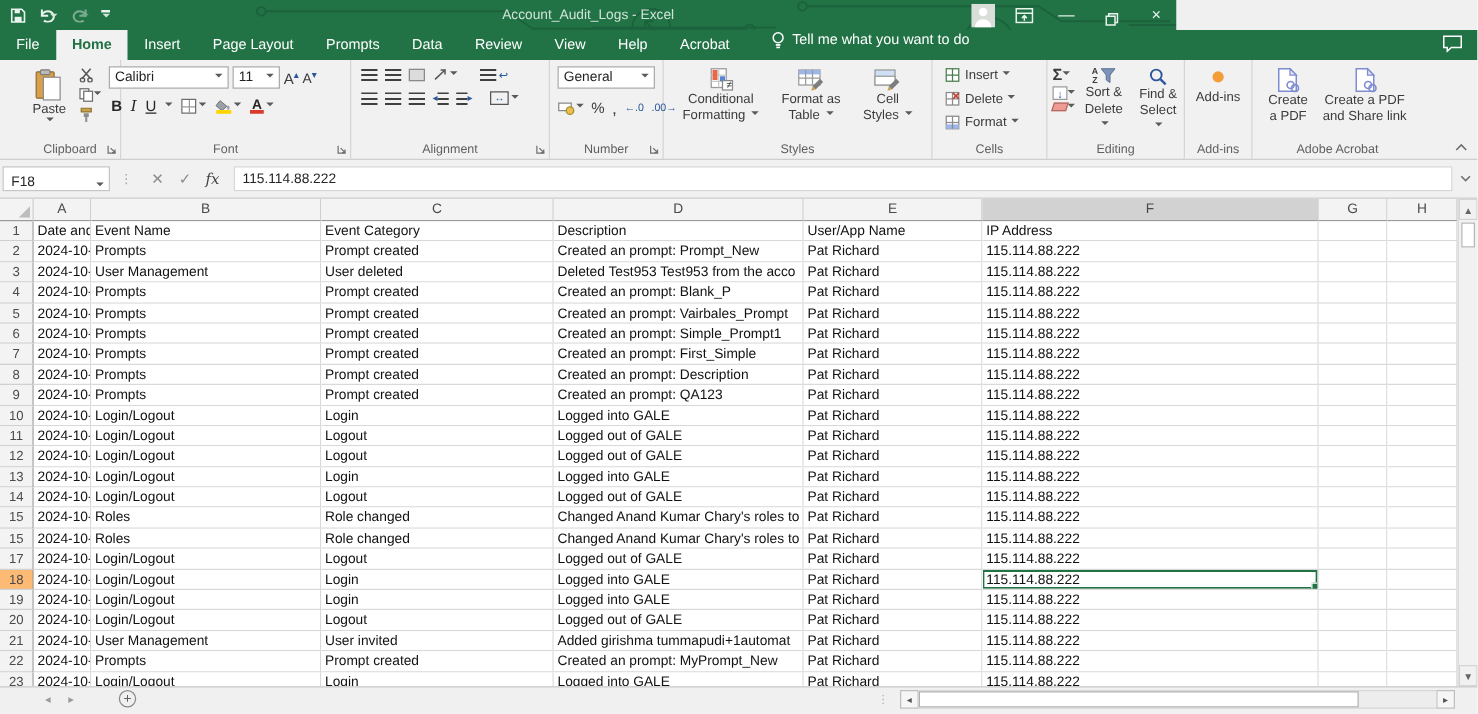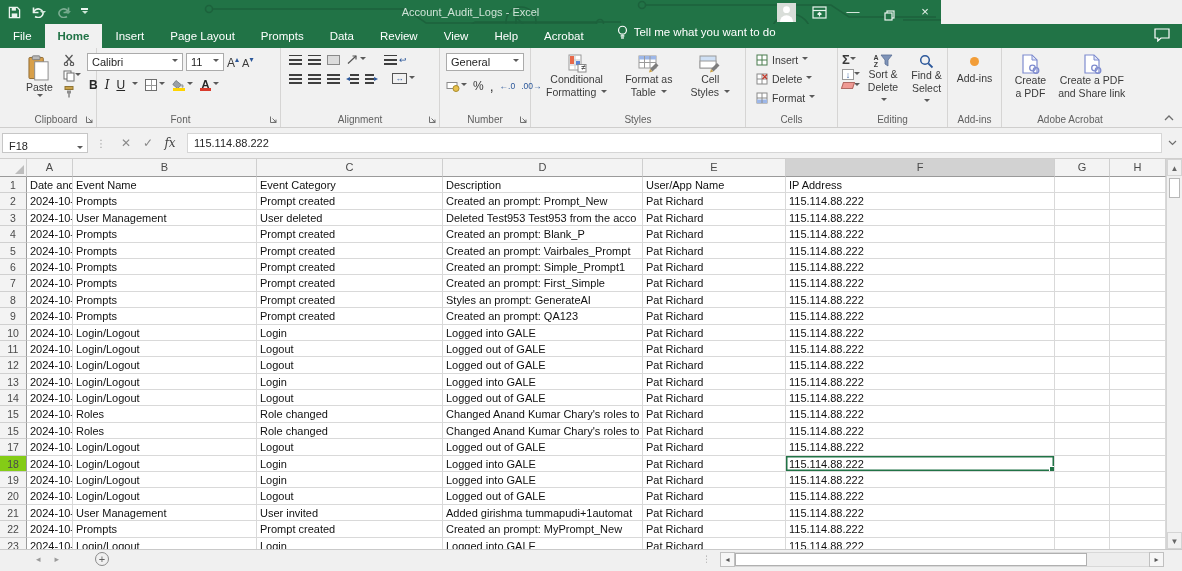--- a/index.html
+++ b/index.html
@@ -60,21 +60,21 @@
 
   
   .gridwrap { position:absolute; left:0; top:159px; width:1166px; height:390px; background:#fff; z-index:3; }
   .col-headers { display:grid; grid-template-columns:27px 46px 184px 186px 200px 143px 269px 55px 56px; height:18px; }
   .colh { background:#f3f3f3; border-right:1px solid #cfcfcf; border-bottom:1px solid #9a9a9a; text-align:center; line-height:17px; font-size:11px; color:#4a4a4a; overflow:hidden; }
   .colh.selc { background:#d2d2d2; }
   .colh.corner { position:relative; background:#f3f3f3; }
   .corner-tri { position:absolute; right:2px; bottom:2px; width:0; height:0; border-left:9px solid transparent; border-bottom:9px solid #bdbdbd; }
   .grid-body { display:grid; grid-template-columns:27px 46px 184px 186px 200px 143px 269px 55px 56px; grid-auto-rows:16.4px; height:372px; overflow:hidden; }
   .rowh { background:#f3f3f3; border-right:1px solid #9a9a9a; border-bottom:1px solid #d0d0d0; font-size:10.5px; color:#4a4a4a; text-align:center; line-height:16px; }
-  .rowh.selr { background:#84cc16; }
+  .rowh.selr { background:#fdba74; }
   .cell { background:#fff; border-right:1px solid #d9d9d9; border-bottom:1px solid #d9d9d9; padding:0 0 0 3px; font-size:11px; line-height:16px; white-space:nowrap; overflow:hidden; color:#111; }
   .cell.selcell { position:relative; box-shadow:inset 0 0 0 1.5px #217346; }
   .fillh { position:absolute; right:0; bottom:0; width:5px; height:5px; background:#217346; border-left:1px solid #fff; border-top:1px solid #fff; }
 
   
   .vscroll { position:absolute; left:1166px; top:159px; width:16px; height:390px; background:#f1f1f1; border-left:1px solid #d4d4d4; z-index:3; }
   .varrow { height:17px; text-align:center; font-size:8px; color:#666; line-height:17px; background:#f1f1f1; border:1px solid #d4d4d4; }
   .vthumb { margin:2px 2px; height:20px; background:#fff; border:1px solid #b8b8b8; }
   .varrow.bottom { position:absolute; bottom:0; left:0; right:0; }
 
@@ -622,21 +622,21 @@
       <div class="cell">Prompt created</div>
       <div class="cell">Created an prompt: First_Simple</div>
       <div class="cell">Pat Richard</div>
       <div class="cell">115.114.88.222</div>
       <div class="cell"></div>
       <div class="cell"></div>
       <div class="rowh">8</div>
       <div class="cell">2024-10-29</div>
       <div class="cell">Prompts</div>
       <div class="cell">Prompt created</div>
-      <div class="cell">Styles an prompt: GenerateAI</div>
+      <div class="cell">Created an prompt: Description</div>
       <div class="cell">Pat Richard</div>
       <div class="cell">115.114.88.222</div>
       <div class="cell"></div>
       <div class="cell"></div>
       <div class="rowh">9</div>
       <div class="cell">2024-10-29</div>
       <div class="cell">Prompts</div>
       <div class="cell">Prompt created</div>
       <div class="cell">Created an prompt: QA123</div>
       <div class="cell">Pat Richard</div>

